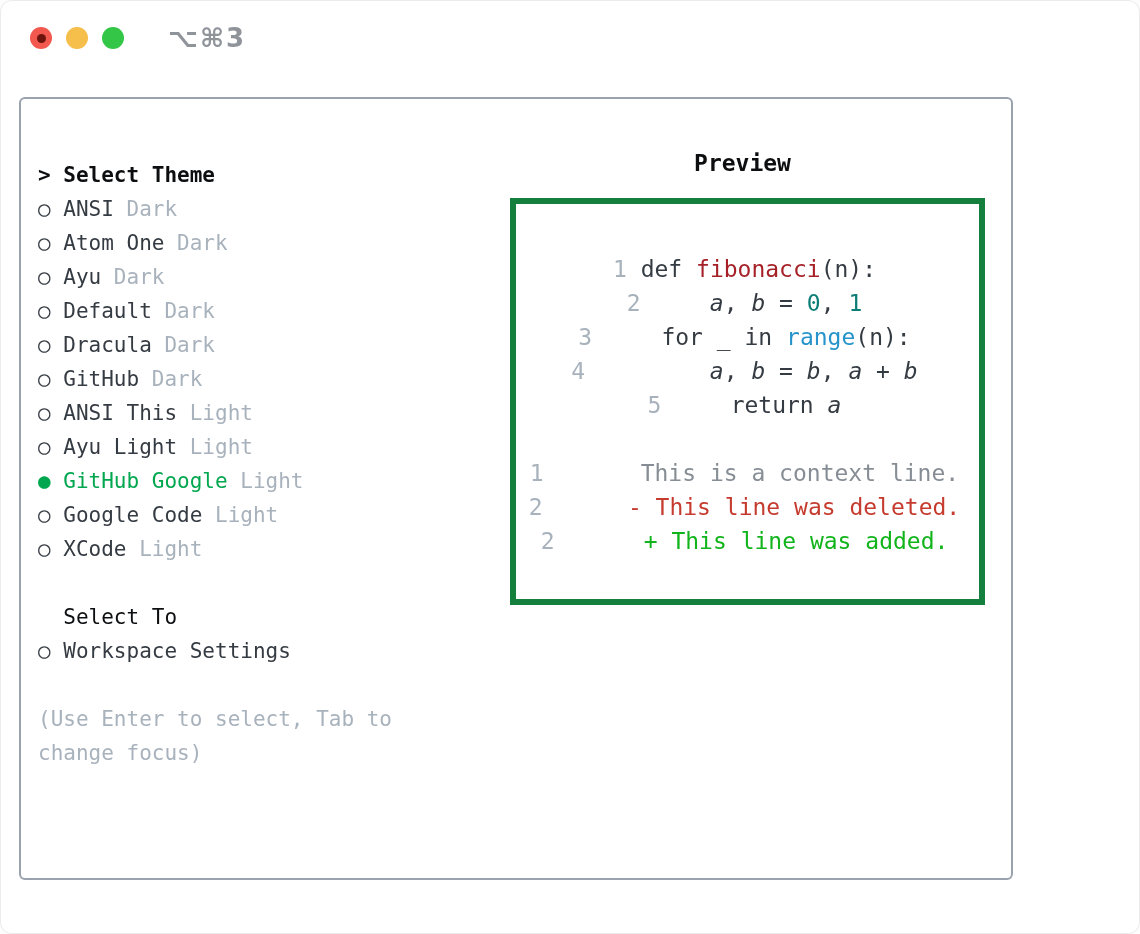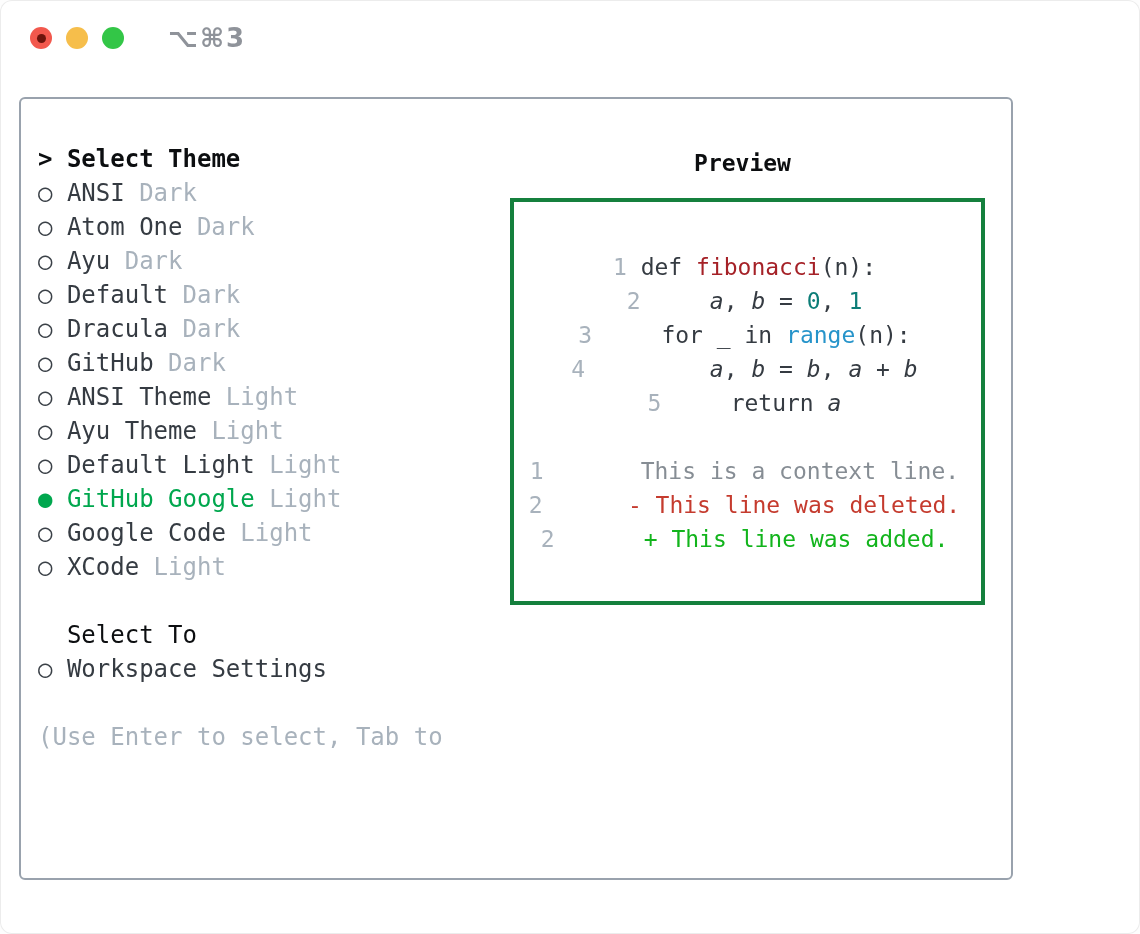--- a/index.html
+++ b/index.html
@@ -14,37 +14,37 @@
   .light-red{background:#f2584d;}
   .light-red .inner-dot{width:9px;height:9px;border-radius:50%;background:#6d140c;}
   .light-yellow{background:#f6be4b;}
   .light-green{background:#33c647;}
   .win-title{margin-left:30px;font-family:"DejaVu Sans",sans-serif;font-size:26px;font-weight:bold;color:#8f939a;letter-spacing:2px;}
   
   .panel{
     position:absolute;left:19px;top:97px;width:994px;height:783px;
     box-sizing:border-box;border:2px solid #99a2ad;border-radius:6px;background:#fff;
   }
-  .col-left{position:absolute;left:17px;top:43px;font-size:24px;line-height:34px;color:#353b42;}
+  .col-left{position:absolute;left:17px;top:59px;font-size:21px;line-height:34px;color:#353b42;}
   .row{height:34px;white-space:pre;}
   .marker{display:inline-block;width:2ch;color:#3a4047;}
   .prompt{color:#0c0e10;font-weight:bold;}
   .hdr{font-weight:bold;color:#0c0e10;}
   .tname{color:#353b42;}
   .variant{color:#a8b2bc;margin-left:1ch;}
   .selected .marker,.selected .tname,.selected .alabel{color:#00a74e;}
   .apply-title{color:#0c0e10;}
   .alabel{color:#353b42;}
   .hint-row{color:#a8b2bc;}
   
   .col-right{position:absolute;left:479px;top:47px;font-size:23px;line-height:34px;text-align:center;}
   .preview-title{height:34px;font-weight:bold;color:#0c0e10;}
   .preview-box{
     margin-left:10px;margin-top:18px;width:475px;height:407px;box-sizing:border-box;
-    border:4px solid #15803d;background:#fff;padding:14px 16px 0 10px;
+    border:6px solid #15803d;background:#fff;padding:14px 16px 0 10px;
     white-space:pre;overflow:hidden;
   }
   .pline{height:34px;}
   .tk-lnum{color:#a8b2bc;}
   .tk-code{color:#353b42;}
   .tk-func{color:#a52127;}
   .tk-num{color:#0c7d77;}
   .tk-builtin{color:#2694ca;}
   .tk-var{color:#353b42;font-style:italic;}
   .tk-context{color:#868d94;}
@@ -70,35 +70,35 @@
     <div class="col-left">
 
       <div class="row"><span class="marker prompt">&gt;</span><span class="hdr">Select Theme</span></div>
 
       <div class="row"><span class="marker">○</span><span class="tname">ANSI</span><span class="variant">Dark</span></div>
       <div class="row"><span class="marker">○</span><span class="tname">Atom One</span><span class="variant">Dark</span></div>
       <div class="row"><span class="marker">○</span><span class="tname">Ayu</span><span class="variant">Dark</span></div>
       <div class="row"><span class="marker">○</span><span class="tname">Default</span><span class="variant">Dark</span></div>
       <div class="row"><span class="marker">○</span><span class="tname">Dracula</span><span class="variant">Dark</span></div>
       <div class="row"><span class="marker">○</span><span class="tname">GitHub</span><span class="variant">Dark</span></div>
-      <div class="row"><span class="marker">○</span><span class="tname">ANSI Theme</span><span class="variant">Light</span></div>
-      <div class="row"><span class="marker">○</span><span class="tname">Ayu Theme</span><span class="variant">Light</span></div>
-      <div class="row"><span class="marker">○</span><span class="tname">Default Light</span><span class="variant">Light</span></div>
+      <div class="row"><span class="marker">○</span><span class="tname">ANSI This</span><span class="variant">Light</span></div>
+      <div class="row"><span class="marker">○</span><span class="tname">Ayu Light</span><span class="variant">Light</span></div>
       <div class="row selected"><span class="marker">●</span><span class="tname">GitHub Google</span><span class="variant">Light</span></div>
       <div class="row"><span class="marker">○</span><span class="tname">Google Code</span><span class="variant">Light</span></div>
       <div class="row"><span class="marker">○</span><span class="tname">XCode</span><span class="variant">Light</span></div>
 
       <div class="row"></div>
 
       <div class="row"><span class="marker"></span><span class="apply-title">Select To</span></div>
       <div class="row"><span class="marker">○</span><span class="alabel">Workspace Settings</span></div>
 
       <div class="row"></div>
 
       <div class="row hint-row">(Use Enter to select, Tab to</div>
+      <div class="row hint-row">change focus)</div>
     </div>
 
     <div class="col-right">
       <div class="preview-title">Preview</div>
       <div class="preview-box"><div class="pline"></div><div class="pline"><span class="tk-lnum">1 </span><span class="tk-code">def </span><span class="tk-func">fibonacci</span><span class="tk-code">(n):</span></div><div class="pline"><span class="tk-lnum">2 </span><span class="tk-code">    </span><span class="tk-var">a</span><span class="tk-code">, </span><span class="tk-var">b</span><span class="tk-code"> = </span><span class="tk-num">0</span><span class="tk-code">, </span><span class="tk-num">1</span></div><div class="pline"><span class="tk-lnum">3 </span><span class="tk-code">    for _ in </span><span class="tk-builtin">range</span><span class="tk-code">(n):</span></div><div class="pline"><span class="tk-lnum">4 </span><span class="tk-code">        </span><span class="tk-var">a</span><span class="tk-code">, </span><span class="tk-var">b</span><span class="tk-code"> = </span><span class="tk-var">b</span><span class="tk-code">, </span><span class="tk-var">a</span><span class="tk-code"> + </span><span class="tk-var">b</span></div><div class="pline"><span class="tk-lnum">5 </span><span class="tk-code">    return </span><span class="tk-var">a</span></div><div class="pline"></div><div class="pline"><span class="tk-lnum">1</span><span class="tk-context">       This is a context line.</span></div><div class="pline"><span class="tk-lnum">2</span><span class="tk-code">     </span><span class="tk-deleted">- This line was deleted.</span></div><div class="pline"><span class="tk-lnum">2</span><span class="tk-code">     </span><span class="tk-added">+ This line was added.</span></div></div>
     </div>
 
   </div>
 </div>
 

